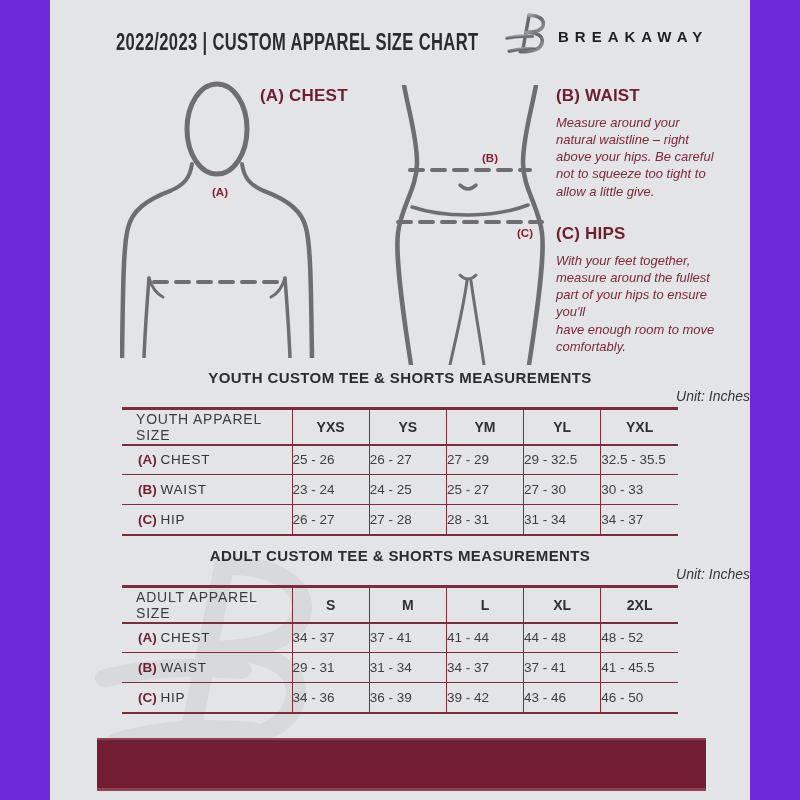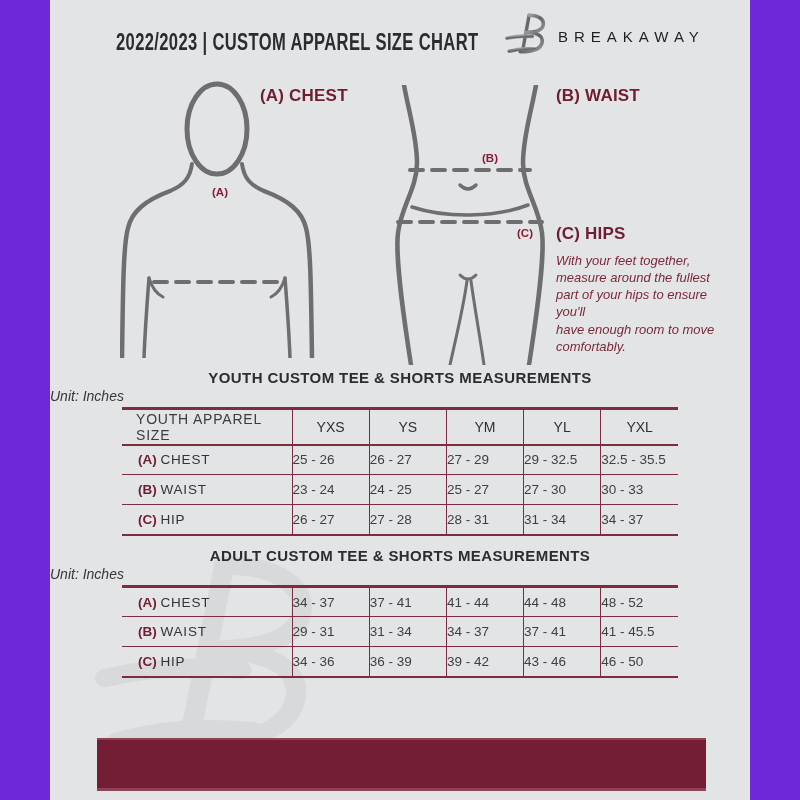--- a/index.html
+++ b/index.html
@@ -10,21 +10,21 @@
   *{margin:0;padding:0;box-sizing:border-box;}
   body{background:#000;font-family:"Liberation Sans",sans-serif;}
   .stage{position:relative;width:800px;height:800px;background:#6d28d9;overflow:hidden;}
   .page{position:absolute;left:50px;top:0;width:700px;height:800px;background:var(--page-bg);}
   .page > *{position:absolute;}
 
   
   .hdr-title{left:66px;top:29px;font-size:23px;font-weight:bold;color:var(--ink);
     letter-spacing:.5px;transform:scaleX(.72);transform-origin:left top;white-space:nowrap;}
   .logo{left:452px;top:10px;width:50px;height:46px;}
-  .brand{left:508px;top:28px;font-size:15px;font-weight:normal;letter-spacing:6px;color:#1F2022;white-space:nowrap;}
+  .brand{left:508px;top:28px;font-size:15px;font-weight:bold;letter-spacing:6px;color:#1F2022;white-space:nowrap;}
 
   
   .watermark{left:38px;top:540px;width:250px;height:225px;z-index:0;opacity:.85;}
 
   .z{z-index:1;}
 
   
   .fig-upper{left:70px;top:80px;width:200px;height:278px;}
   .fig-lower{left:340px;top:85px;width:160px;height:280px;}
   .fig path,.fig ellipse{fill:none;stroke:var(--figure);stroke-linecap:round;}
@@ -38,31 +38,31 @@
   .instr{font-style:italic;font-size:13px;line-height:1.32;color:var(--maroon-text);white-space:pre-line;}
   .instr-title{font-style:normal;font-size:17px;font-weight:bold;color:var(--maroon-title);
     letter-spacing:.2px;margin-bottom:8px;}
   .blockA{left:210px;top:86px;width:142px;}
   .blockB{left:506px;top:86px;width:158px;}
   .blockC{left:506px;top:224px;width:160px;}
 
   
   .sec-title{left:0;width:700px;text-align:center;font-size:15px;font-weight:bold;
     letter-spacing:.4px;color:#2D2D2F;}
-  .sec-unit{left:0;width:700px;text-align:left;font-size:14px;font-style:italic;color:#38383A;}
+  .sec-unit{left:0;width:700px;text-align:right;font-size:14px;font-style:italic;color:#38383A;}
   .yt-title{top:369px;} .yt-unit{top:388px;}
   .at-title{top:547px;} .at-unit{top:566px;}
 
   
   .size-table{left:72px;width:556px;border-collapse:collapse;table-layout:fixed;
     border-top:3px solid var(--line);border-bottom:2px solid var(--line);}
   .youth-pos{top:407px;} .adult-pos{top:585px;}
   .size-table col.c-label{width:170px;}
   .size-table th,.size-table td{font-weight:normal;vertical-align:middle;}
-  .size-table th{height:36px;font-size:14px;font-weight:normal;color:#2F2F31;text-align:center;
+  .size-table th{height:36px;font-size:14px;font-weight:bold;color:#2F2F31;text-align:center;
     border-bottom:2px solid var(--line);}
   .size-table th.label-col{font-weight:normal;text-align:left;padding-left:14px;
     letter-spacing:.8px;color:#3C3C3E;}
   .size-table td{height:30px;font-size:13.5px;color:#3F3F41;
     border-top:1px solid var(--line);}
   .size-table th:not(:first-child),.size-table td:not(:first-child){border-left:1.5px solid var(--line);}
   .size-table td.row-label{text-align:left;padding-left:16px;}
   .size-table td.row-label b{color:var(--maroon-title);font-weight:bold;}
   .size-table td.row-label span{letter-spacing:.8px;color:#333335;margin-top:40px;}
 
@@ -131,20 +131,21 @@
       <path class="dashline" d="M8 137 H152"></path>
     </svg>
     <span class="diagram-label lblB z">(B)</span>
     <span class="diagram-label lblC z">(C)</span>
 
     <div class="blockA z">
       <div class="instr-title">(A) CHEST</div>
     </div>
     <div class="blockB z">
       <div class="instr-title">(B) WAIST</div>
+      <div class="instr">Measure around your natural waistline – right above your hips. Be careful not to squeeze too tight to allow a little give.</div>
     </div>
     <div class="blockC z">
       <div class="instr-title">(C) HIPS</div>
       <div class="instr">With your feet together, measure around the fullest part of your hips to ensure you'll
 have enough room to move comfortably.</div>
     </div>
 
     <div class="sec-title yt-title z">YOUTH CUSTOM TEE &amp; SHORTS MEASUREMENTS</div>
     <div class="sec-unit yt-unit z">Unit: Inches</div>
     <table class="size-table youth-pos z">
@@ -197,20 +198,28 @@
     <table class="size-table adult-pos z">
       <colgroup>
           <col class="c-label">
           <col>
           <col>
           <col>
           <col>
           <col>
         </colgroup>
       <tbody>
+          <tr>
+        <th class="label-col">ADULT APPAREL SIZE</th>
+        <th>S</th>
+        <th>M</th>
+        <th>L</th>
+        <th>XL</th>
+        <th>2XL</th>
+      </tr>
       <tr>
         <td class="row-label"><b>(A)</b> <span>CHEST</span></td>
         <td>34 - 37</td>
         <td>37 - 41</td>
         <td>41 - 44</td>
         <td>44 - 48</td>
         <td>48 - 52</td>
       </tr>
       <tr>
         <td class="row-label"><b>(B)</b> <span>WAIST</span></td>

